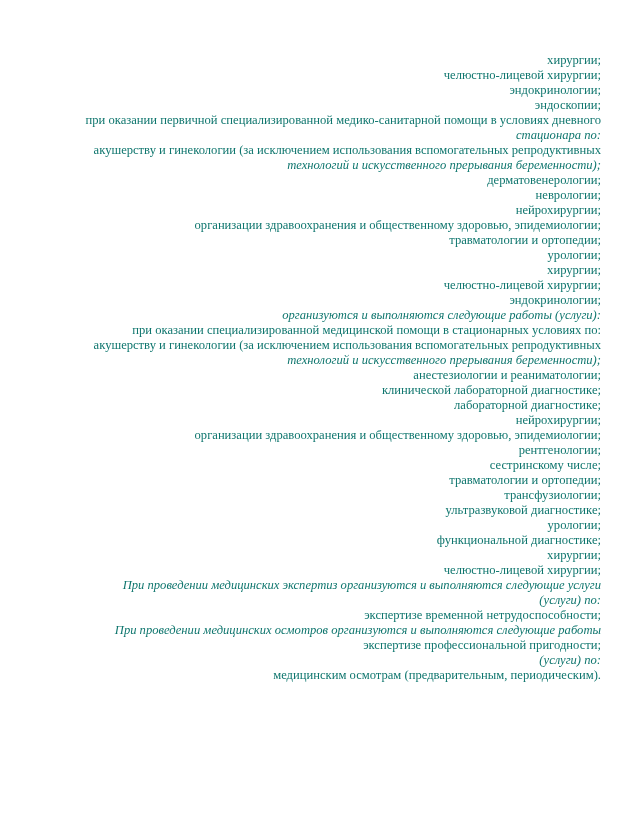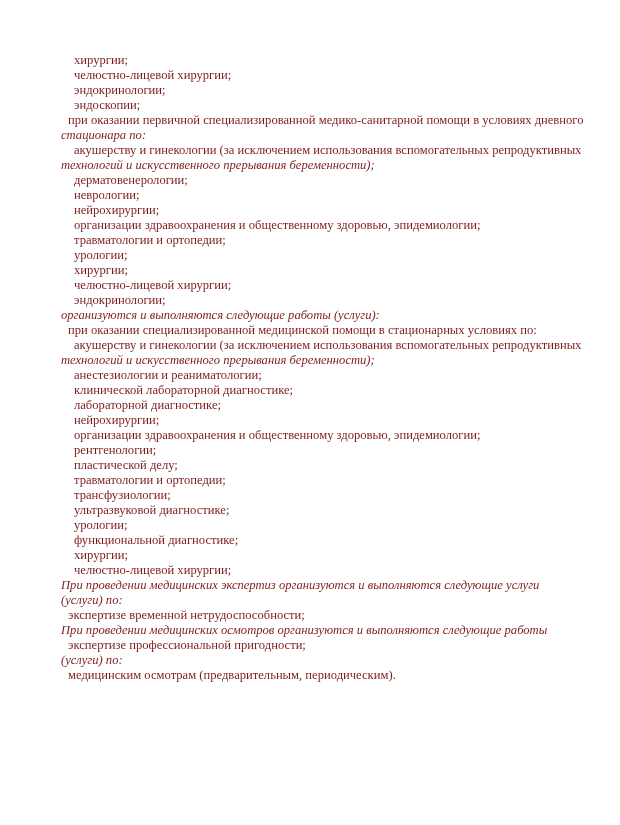--- a/index.html
+++ b/index.html
@@ -17,23 +17,24 @@
   .page {
     position: absolute;
     inset: 0;
     background: #ffffff;
   }
   .doc {
     position: absolute;
     left: 61px;
     top: 53px;
     width: 540px;
-    color: #7f1d1d;
+    color: #0f766e;
     font-size: 12.6px;
     line-height: 15px;
+    text-align: right;
   }
   .line {
     height: 15px;
     white-space: nowrap;
   }
   .indent-0 { padding-left: 0; font-style: italic; }
   .indent-1 { padding-left: 7px; }
   .indent-2 { padding-left: 13px; }
 </style>
 </head>
@@ -61,21 +62,21 @@
       <div class="line indent-0">организуются и выполняются следующие работы (услуги):</div>
       <div class="line indent-1">при оказании специализированной медицинской помощи в стационарных условиях по:</div>
       <div class="line indent-2">акушерству и гинекологии (за исключением использования вспомогательных репродуктивных</div>
       <div class="line indent-0">технологий и искусственного прерывания беременности);</div>
       <div class="line indent-2">анестезиологии и реаниматологии;</div>
       <div class="line indent-2">клинической лабораторной диагностике;</div>
       <div class="line indent-2">лабораторной диагностике;</div>
       <div class="line indent-2">нейрохирургии;</div>
       <div class="line indent-2">организации здравоохранения и общественному здоровью, эпидемиологии;</div>
       <div class="line indent-2">рентгенологии;</div>
-      <div class="line indent-2">пластической делу;</div>
+      <div class="line indent-2">сестринскому числе;</div>
       <div class="line indent-2">травматологии и ортопедии;</div>
       <div class="line indent-2">трансфузиологии;</div>
       <div class="line indent-2">ультразвуковой диагностике;</div>
       <div class="line indent-2">урологии;</div>
       <div class="line indent-2">функциональной диагностике;</div>
       <div class="line indent-2">хирургии;</div>
       <div class="line indent-2">челюстно-лицевой хирургии;</div>
       <div class="line indent-0">При проведении медицинских экспертиз организуются и выполняются следующие услуги</div>
       <div class="line indent-0">(услуги) по:</div>
       <div class="line indent-1">экспертизе временной нетрудоспособности;</div>

